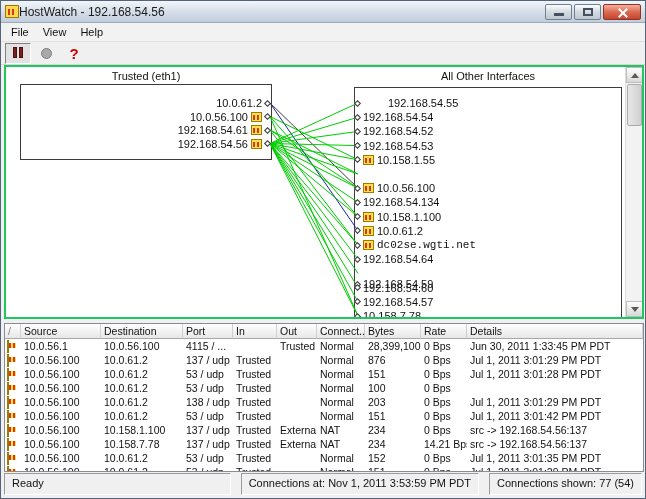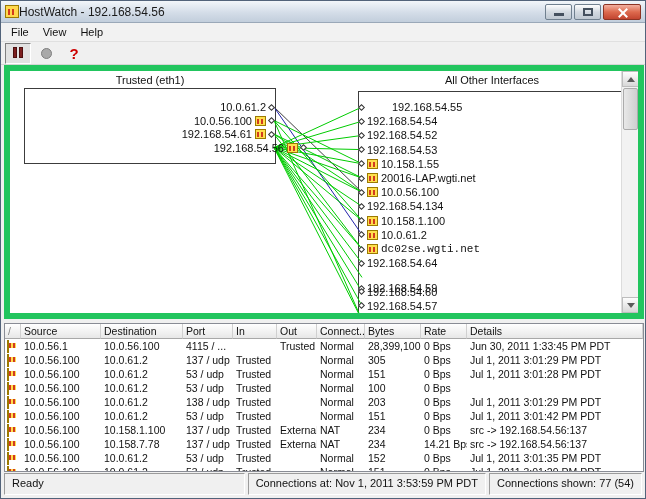--- a/index.html
+++ b/index.html
@@ -32,21 +32,21 @@
   .toolbar { position:absolute; left:0; top:41px; right:0; height:23px; background:#f0f0f0;
     border-bottom:1px solid #d6d6d6; display:flex; align-items:center; padding-left:4px; gap:2px; }
   .tbtn { width:26px; height:21px; display:flex; align-items:center; justify-content:center; background:#f0f0f0; }
   .tbtn.pressed { border:1px solid; border-color:#808080 #ffffff #ffffff #808080; background:#e2e2e2; }
   .pause-icon i { display:inline-block; width:4px; height:11px; background:#7c1f1f; margin:0 1px; border:1px solid #4d0f0f; }
   .stop-icon { display:inline-block; width:11px; height:11px; border-radius:50%; background:#a9a9a9; border:1px solid #7f7f7f; }
   .help-icon { color:#cc0000; font-weight:bold; font-size:15px; }
 
   
   .graph-area { position:absolute; left:3px; top:64px; width:640px; height:254px;
-    background:#ffffff; border:6px solid #22c55e; overflow:hidden; }
+    background:#ffffff; border:2px solid #22c55e; overflow:hidden; }
   .graph-stage { position:absolute; left:0; top:0; right:17px; bottom:0; overflow:hidden; }
   .gbox { position:absolute; border:1px solid #3c3c3c; z-index:0; }
   .left-box  { left:14px;  top:17px; width:252px; height:76px; }
   .right-box { left:348px; top:20px; width:268px; height:238px; }
   .panel-label { position:absolute; top:3px; font-size:11px; color:#111; text-align:center; z-index:2; }
   .left-label  { left:14px;  width:252px; }
   .right-label { left:348px; width:268px; }
   .host-row { position:absolute; height:14px; display:flex; align-items:center; gap:3px; z-index:2; font-size:11px; color:#111; white-space:nowrap; }
   .host-row.left  { left:14px; width:250px; justify-content:flex-end; }
   .host-row.right { left:349px; width:268px; }
@@ -71,21 +71,21 @@
   .table-header { position:absolute; left:0; top:0; right:0; height:15px; }
   .thcell { background:linear-gradient(#ffffff,#e7e7e7); border-right:1px solid #d0d0d0; border-bottom:1px solid #a8a8a8;
     font-size:10.5px; color:#111; padding:1px 0 0 3px; height:15px; white-space:nowrap; overflow:hidden; }
   .thcell.icon-cell { color:#888; }
   .table-body { position:absolute; left:0; top:15px; right:0; bottom:0; overflow:hidden; }
   .trow { height:14px; }
   .tcell { font-size:10.5px; color:#111; padding:1px 0 0 3px; white-space:nowrap; overflow:hidden; height:14px; }
   .tcell.icon-cell { padding:2px 0 0 2px; }
 
   
-  .statusbar { position:absolute; left:3px; right:3px; bottom:3px; height:22px; display:flex; gap:3px; background:#f0f0f0; }
+  .statusbar { position:absolute; left:3px; right:3px; bottom:3px; height:22px; display:flex; gap:10px; background:#f0f0f0; }
   .spanel { border:1px solid; border-color:#9b9b9b #ffffff #ffffff #9b9b9b; padding:3px 7px; font-size:11px; color:#111; white-space:nowrap; overflow:hidden; }
   .spanel.grow { flex:1; }
 </style>
 </head>
 <body>
 
 <div class="window">
 
   <div class="titlebar">
     <span class="title-icon">
@@ -166,21 +166,21 @@
           </span>
           <span class="diamond"></span>
         </div>
         <div class="host-row left" style="top: 56px;">
           <span class="host-label">192.168.54.61</span>
           <span class="firebox">
             <i></i>
           </span>
           <span class="diamond"></span>
         </div>
-        <div class="host-row left" style="top: 69.5px; margin-left: 32px;">
+        <div class="host-row left" style="top: 69.5px;">
           <span class="host-label">192.168.54.56</span>
           <span class="firebox">
             <i></i>
           </span>
           <span class="diamond"></span>
         </div>
         <div class="host-row right" style="top: 29px; gap: 28px;">
           <span class="diamond"></span>
           <span class="host-label">192.168.54.55</span>
         </div>
@@ -195,27 +195,20 @@
         <div class="host-row right" style="top: 71.6px;">
           <span class="diamond"></span>
           <span class="host-label">192.168.54.53</span>
         </div>
         <div class="host-row right" style="top: 85.8px;">
           <span class="diamond"></span>
           <span class="firebox">
             <i></i>
           </span>
           <span class="host-label">10.158.1.55</span>
-        </div>
-        <div class="host-row right" style="top: 100px;">
-          <span class="diamond"></span>
-          <span class="firebox">
-            <i></i>
-          </span>
-          <span class="host-label">20016-LAP.wgti.net</span>
         </div>
         <div class="host-row right" style="top: 114.2px;">
           <span class="diamond"></span>
           <span class="firebox">
             <i></i>
           </span>
           <span class="host-label">10.0.56.100</span>
         </div>
         <div class="host-row right" style="top: 128.4px;">
           <span class="diamond"></span>
@@ -301,21 +294,21 @@
           <div class="tcell">Jun 30, 2011 1:33:45 PM PDT</div>
         </div>
         <div class="trow tgrid">
           <div class="tcell icon-cell"><span class="firebox small"><i></i></span></div>
           <div class="tcell">10.0.56.100</div>
           <div class="tcell">10.0.61.2</div>
           <div class="tcell">137 / udp</div>
           <div class="tcell">Trusted</div>
           <div class="tcell"></div>
           <div class="tcell">Normal</div>
-          <div class="tcell">305</div>
+          <div class="tcell">876</div>
           <div class="tcell">0 Bps</div>
           <div class="tcell">Jul 1, 2011 3:01:29 PM PDT</div>
         </div>
         <div class="trow tgrid">
           <div class="tcell icon-cell"><span class="firebox small"><i></i></span></div>
           <div class="tcell">10.0.56.100</div>
           <div class="tcell">10.0.61.2</div>
           <div class="tcell">53 / udp</div>
           <div class="tcell">Trusted</div>
           <div class="tcell"></div>

